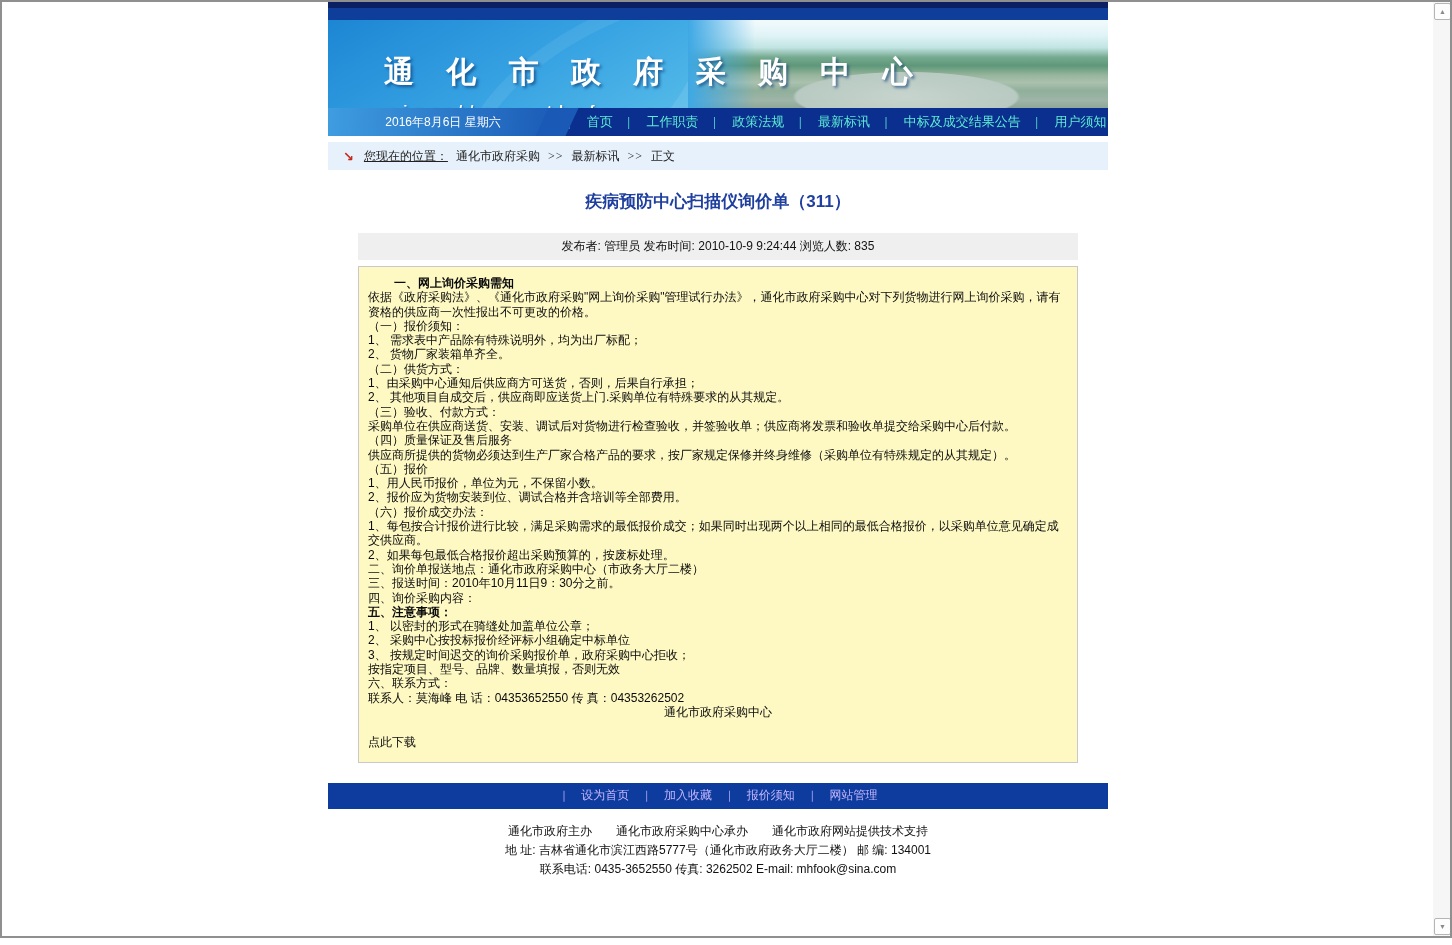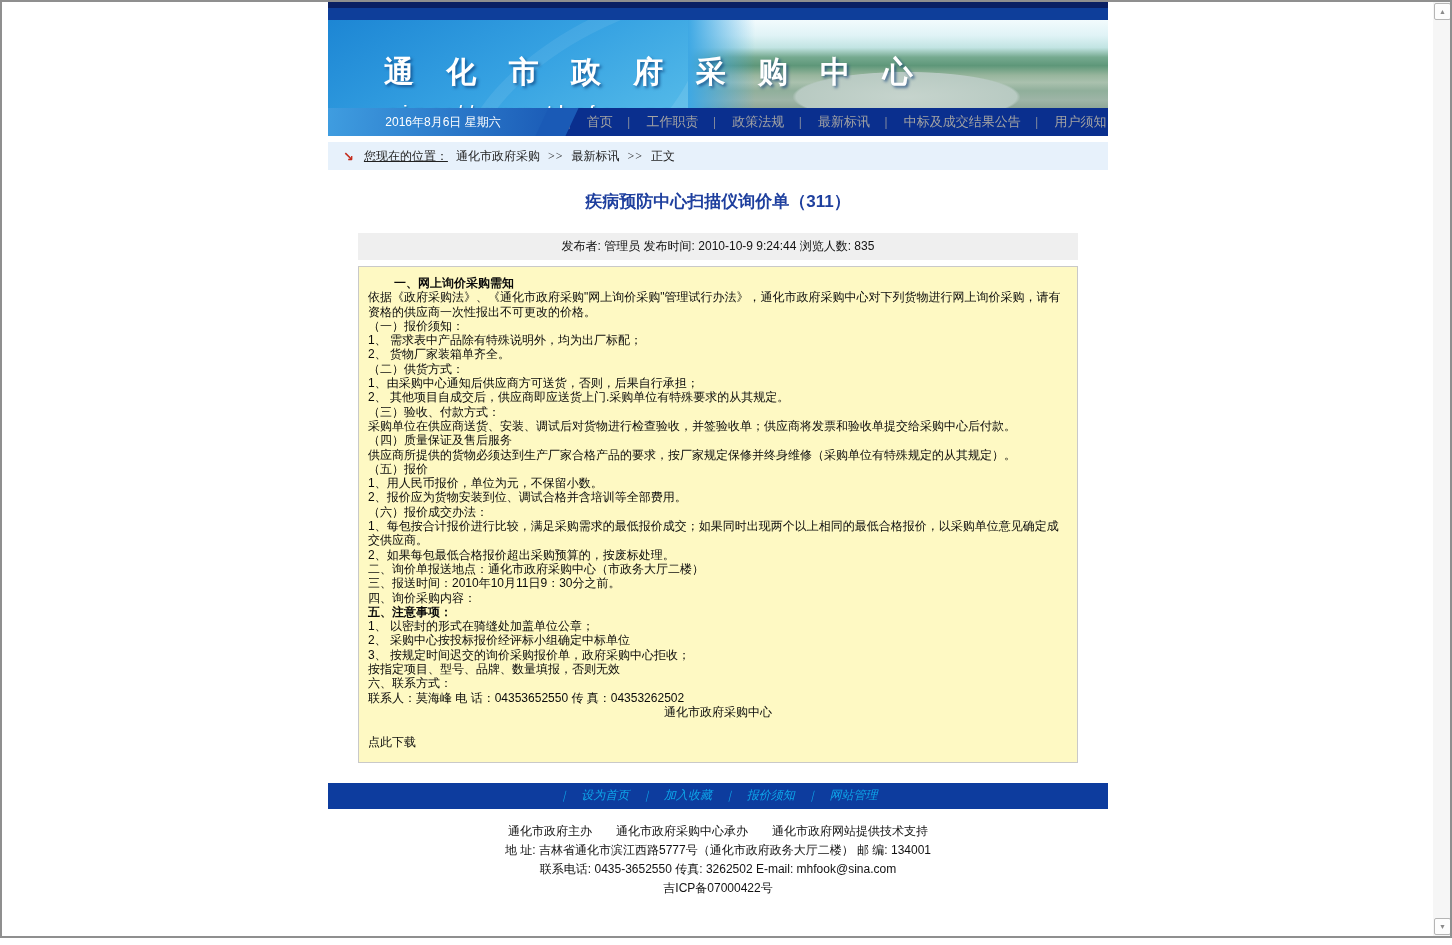--- a/index.html
+++ b/index.html
@@ -51,21 +51,21 @@
   .datebar{height:28px;display:flex;background:#0a2f8e;position:relative;overflow:hidden;}
   .datezone{
     position:relative;width:230px;flex:0 0 230px;background:linear-gradient(95deg,#3f9de0,#1a5ab6);
     color:#fff;font-size:12px;display:flex;align-items:center;justify-content:center;z-index:1;
   }
   .datezone::after{
     content:"";position:absolute;right:-14px;top:0;width:30px;height:100%;
     background:#1a5ab6;transform:skewX(-25deg);
   }
   .navzone{flex:1;display:flex;align-items:center;justify-content:center;color:#fff;font-size:13px;}
-  .tnav-a{color:#a3a3a3;text-decoration:none;margin:0 5px;white-space:nowrap;cursor:pointer;}
+  .tnav-a{color:#5eead4;text-decoration:none;margin:0 5px;white-space:nowrap;cursor:pointer;}
   .tnav-a::before{content:"｜";margin-right:12px;font-size:12px;}
   .navzone::after{content:"｜";margin-left:7px;font-size:12px;}
   
   .crumb{
     margin-top:6px;height:28px;background:#e7f1fb;display:flex;align-items:center;
     font-size:12px;color:#222;
   }
   .crumb-arrow{color:#c42b1c;font-weight:bold;font-size:13px;margin:0 10px 0 15px;}
   .crumb-prefix{margin-right:8px;text-decoration:underline;}
   .crumb-a{color:#222;text-decoration:none;cursor:pointer;font-family:Liberation Serif, serif;}
@@ -83,21 +83,21 @@
   .cl{min-height:14.3px;}
   .l-bold{font-weight:bold;}
   .l-indent{text-indent:26px;}
   .l-center{text-align:center;}
   .download{margin-top:16px;color:#0a0a0a;text-decoration:none;display:inline-block;cursor:pointer;}
   
   .fbar{
     margin-top:20px;height:26px;background:#0d3c9e;color:#fff;font-size:12px;
     display:flex;align-items:center;justify-content:center;
   }
-  .fnav-a{color:#0ea5e9;text-decoration:none;margin:0 6px;cursor:pointer;font-style:italic;}
+  .fnav-a{color:#c4b5fd;text-decoration:none;margin:0 6px;cursor:pointer;}
   .fnav-a::before{content:"｜";margin-right:12px;font-size:11px;}
   .ftext{margin-top:13px;text-align:center;font-size:12px;color:#111;line-height:19px;}
   .ftext div{min-height:19px;}
 </style>
 </head>
 <body>
 
 <div class="frame">
   <div class="page">
 
@@ -140,21 +140,20 @@
     <div class="fbar">
       <a class="fnav-a">设为首页</a>
         <a class="fnav-a">加入收藏</a>
         <a class="fnav-a">报价须知</a>
         <a class="fnav-a">网站管理</a>
     </div>
     <div class="ftext">
       <div>通化市政府主办　　通化市政府采购中心承办　　通化市政府网站提供技术支持</div>
       <div>地 址: 吉林省通化市滨江西路5777号（通化市政府政务大厅二楼） 邮 编: 134001</div>
       <div>联系电话: 0435-3652550 传真: 3262502 E-mail: mhfook@sina.com</div>
-      <div>吉ICP备07000422号</div>
     </div>
 
   </div>
 
   <div class="scrollbar">
     <div class="sb-btn sb-up">
       <span>▲</span>
     </div>
     <div class="sb-btn sb-down">
       <span>▼</span>

